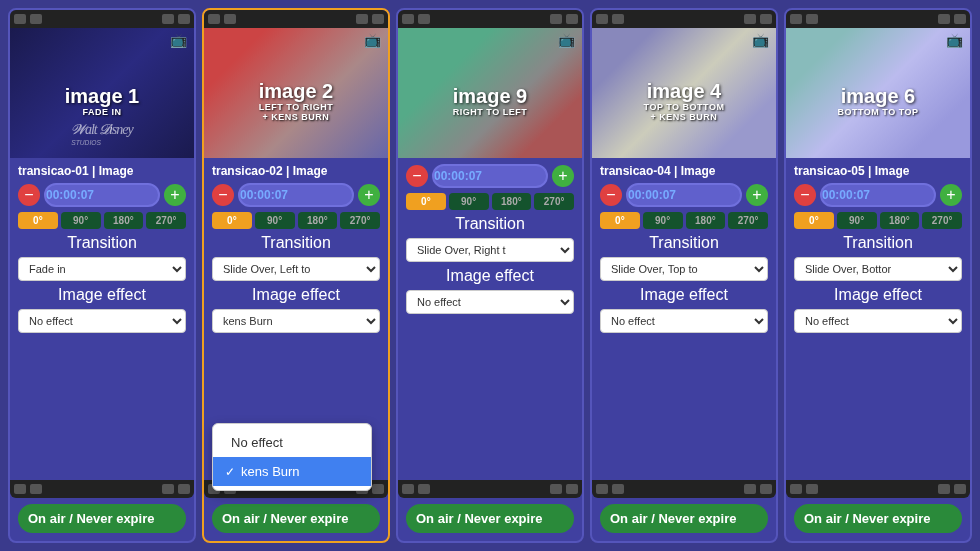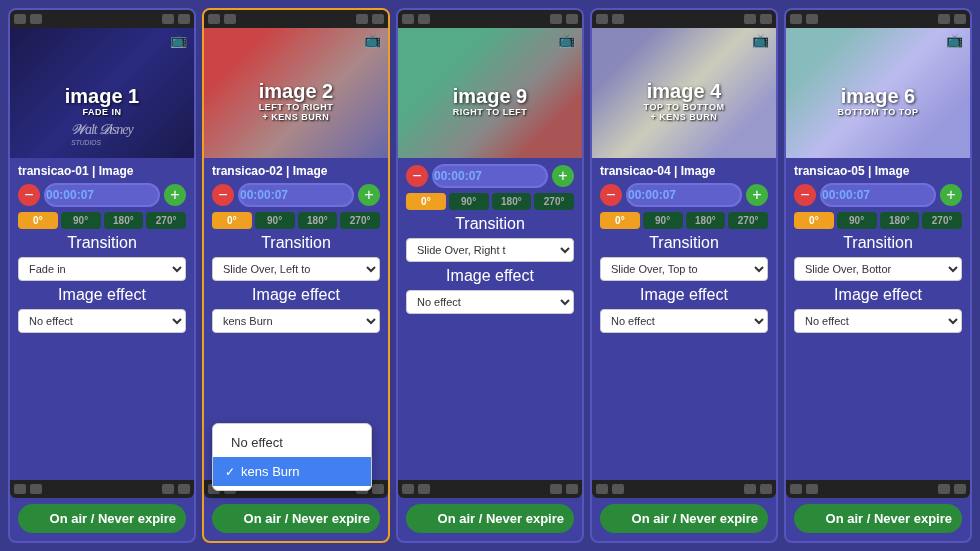--- a/index.html
+++ b/index.html
@@ -221,21 +221,21 @@
     }
     .on-air-btn {
       background: #2a8a3a;
       color: white;
       border: none;
       border-radius: 20px;
       padding: 7px 10px;
       font-size: 13px;
       font-weight: bold;
       cursor: pointer;
-      text-align: right;
+      text-align: left;
       width: 100%;
     }
 
     
     .dropdown-overlay {
       position: absolute;
       background: white;
       border: 1px solid #ccc;
       border-radius: 6px;
       box-shadow: 0 4px 12px rgba(0,0,0,0.3);

